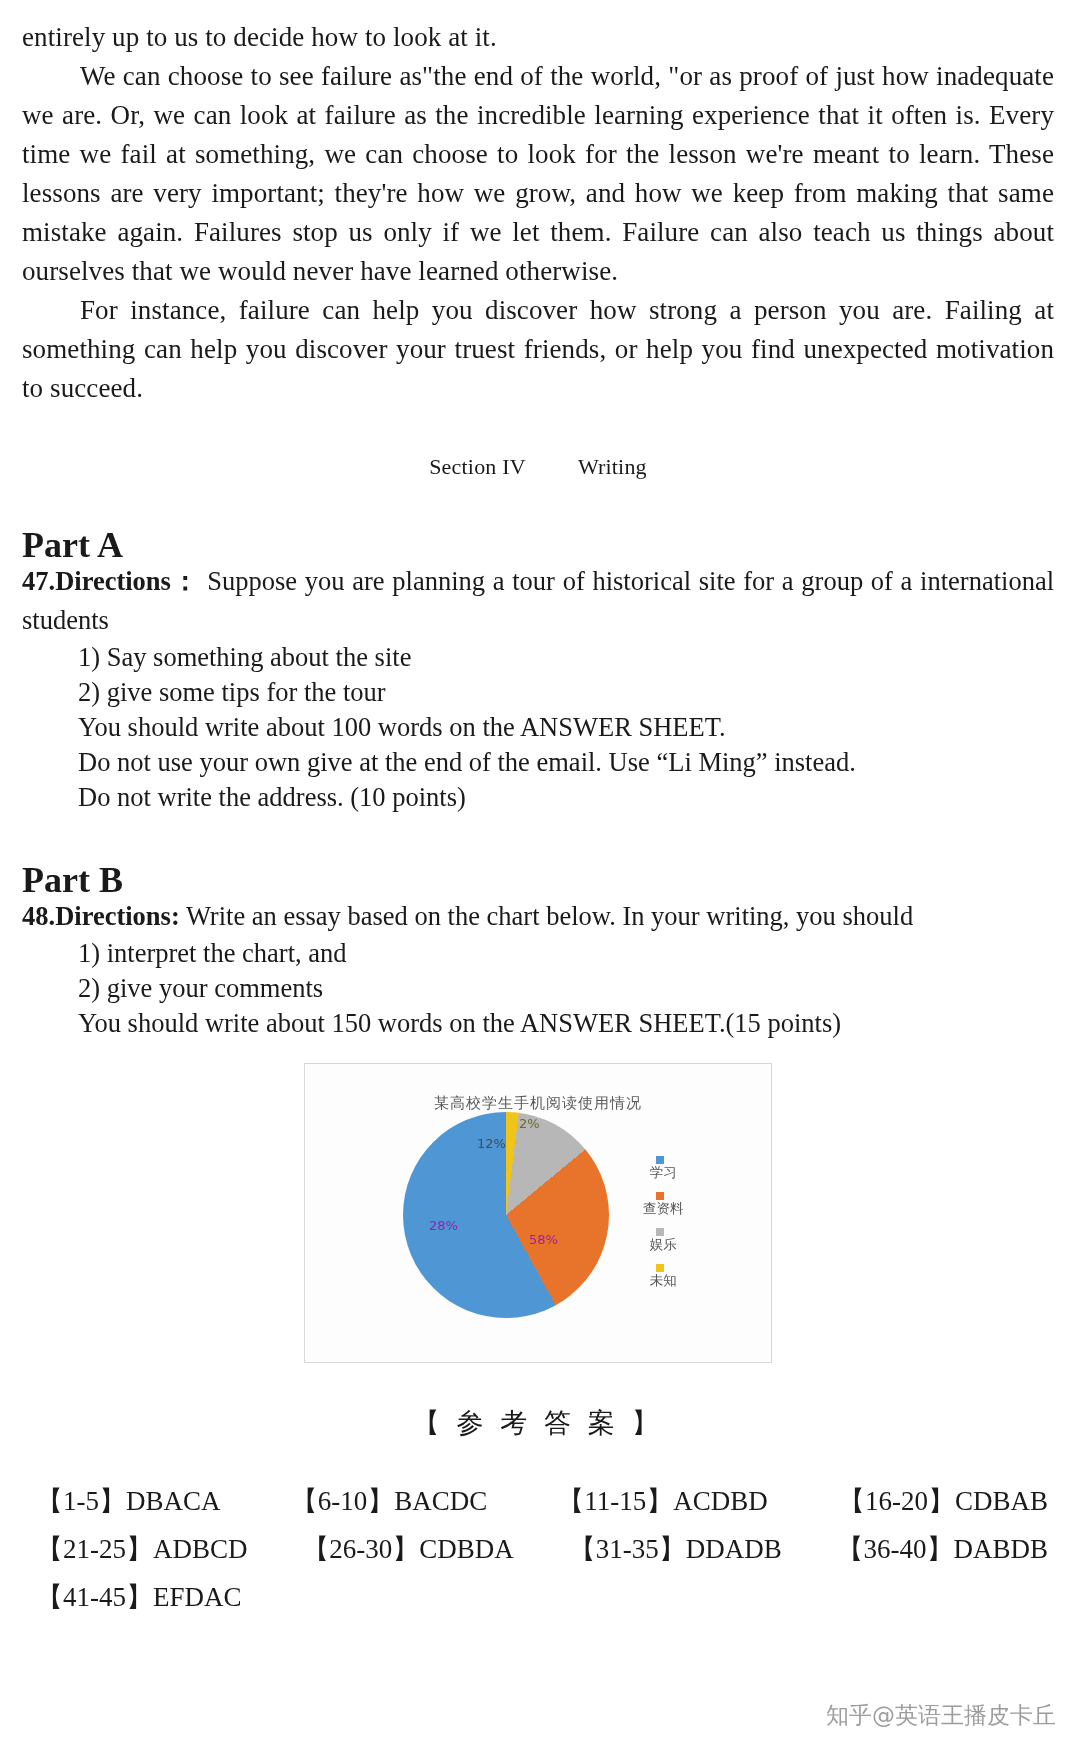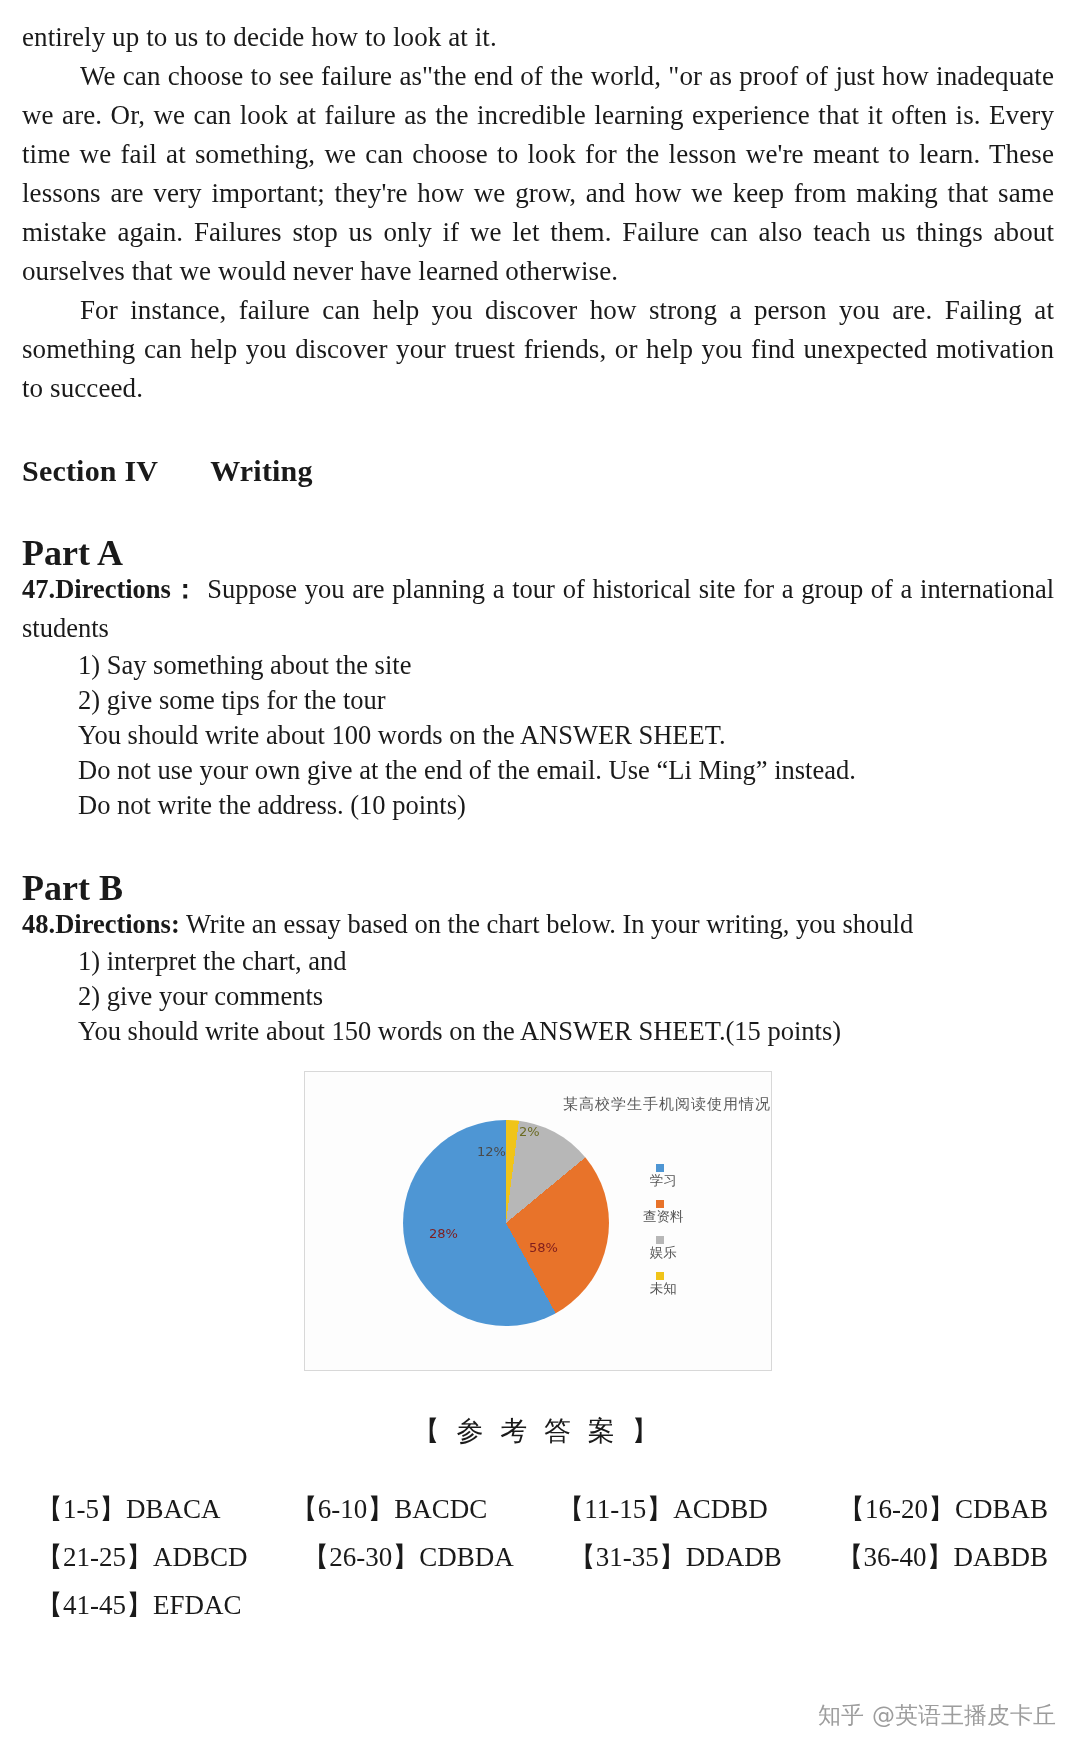--- a/index.html
+++ b/index.html
@@ -26,23 +26,23 @@
     font-size: 27px;
     line-height: 39px;
     text-align: justify;
     text-justify: inter-word;
     letter-spacing: 0.1px;
   }
   p.indent {
     text-indent: 58px;
   }
   .section-head {
-    text-align: left;
-    font-weight: bold;
-    font-size: 30px;
+    text-align: center;
+    font-weight: normal;
+    font-size: 22px;
     margin: 46px 0 0 0;
     letter-spacing: 0.2px;
   }
   .section-head .gap {
     display: inline-block;
     width: 52px;
   }
   .part-label {
     font-weight: bold;
     font-size: 36px;
@@ -71,25 +71,25 @@
   .chart-wrap {
     margin: 22px auto 0 auto;
     width: 468px;
     height: 300px;
     border: 1px solid #d8d8d8;
     background: #fdfdfd;
     position: relative;
     box-sizing: border-box;
   }
   .chart-title {
-    text-align: right;
+    text-align: center;
     font-family: "DejaVu Sans", "Liberation Sans", sans-serif;
     font-size: 15px;
     color: #5a5a5a;
-    margin-top: 23px;
+    margin-top: 30px;
     letter-spacing: 1px;
   }
   .pie-area {
     position: absolute;
     left: 98px;
     top: 48px;
     width: 206px;
     height: 206px;
   }
   .pie {
@@ -101,21 +101,21 @@
       #f0c419 0deg 7.2deg,
       #b7b7b7 7.2deg 50.4deg,
       #e8732a 50.4deg 151.2deg,
       #4e96d4 151.2deg 360deg
     );
   }
   .pie-label {
     position: absolute;
     font-family: "DejaVu Sans", "Liberation Sans", sans-serif;
     font-size: 13px;
-    color: #7f1d1d;
+    color: #a21caf;
   }
   .pl-58 { left: 126px; top: 120px; }
   .pl-28 { left: 26px; top: 106px; }
   .pl-12 { left: 74px; top: 24px; color: #4a4a4a; }
   .pl-2  { left: 116px; top: 4px;  color: #6b6b22; }
   .legend {
     position: absolute;
     left: 338px;
     top: 92px;
     font-family: "DejaVu Sans", "Liberation Sans", sans-serif;
@@ -159,21 +159,20 @@
   .ans-item { white-space: nowrap; }
   .watermark {
     position: absolute;
     right: 24px;
     bottom: 12px;
     font-family: "DejaVu Sans", "Liberation Sans", sans-serif;
     font-size: 23px;
     color: #9d9d9d;
     display: flex;
     align-items: center;
-    gap: 8px;
   }
   .zhihu-logo {
     font-size: 23px;
     color: #9d9d9d;
   }
 </style>
 </head>
 <body>
 
 <div class="page">

